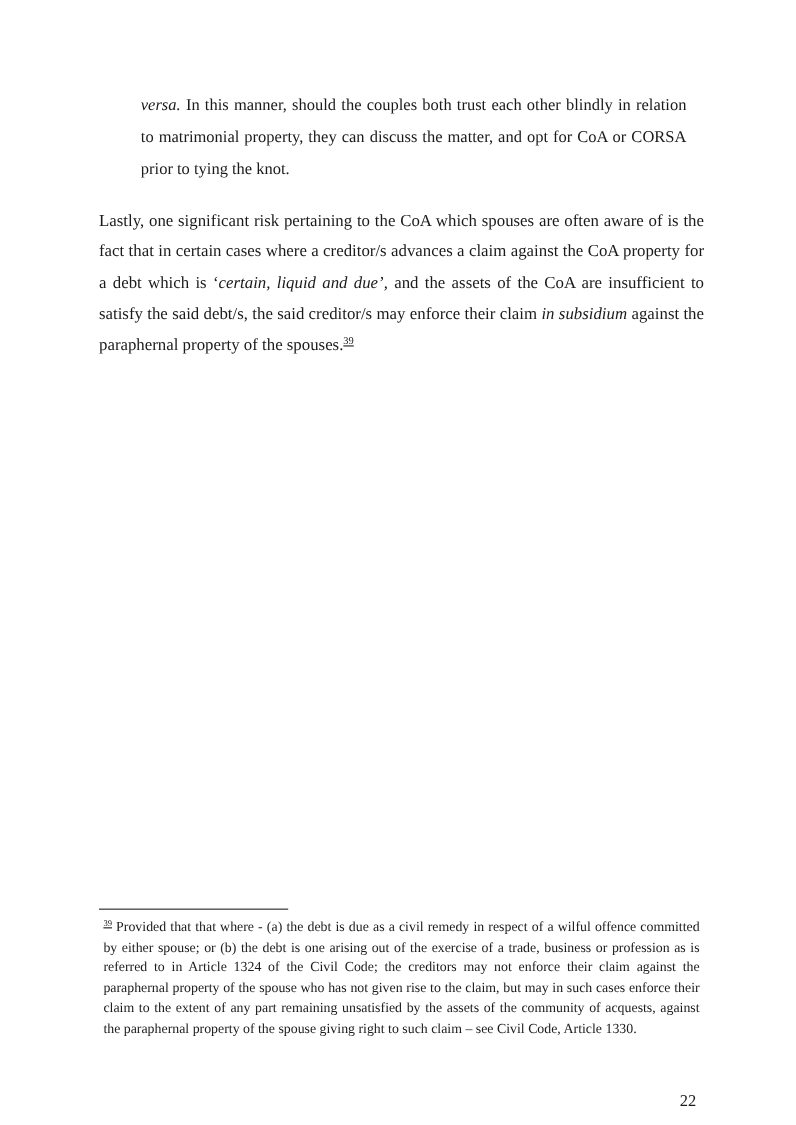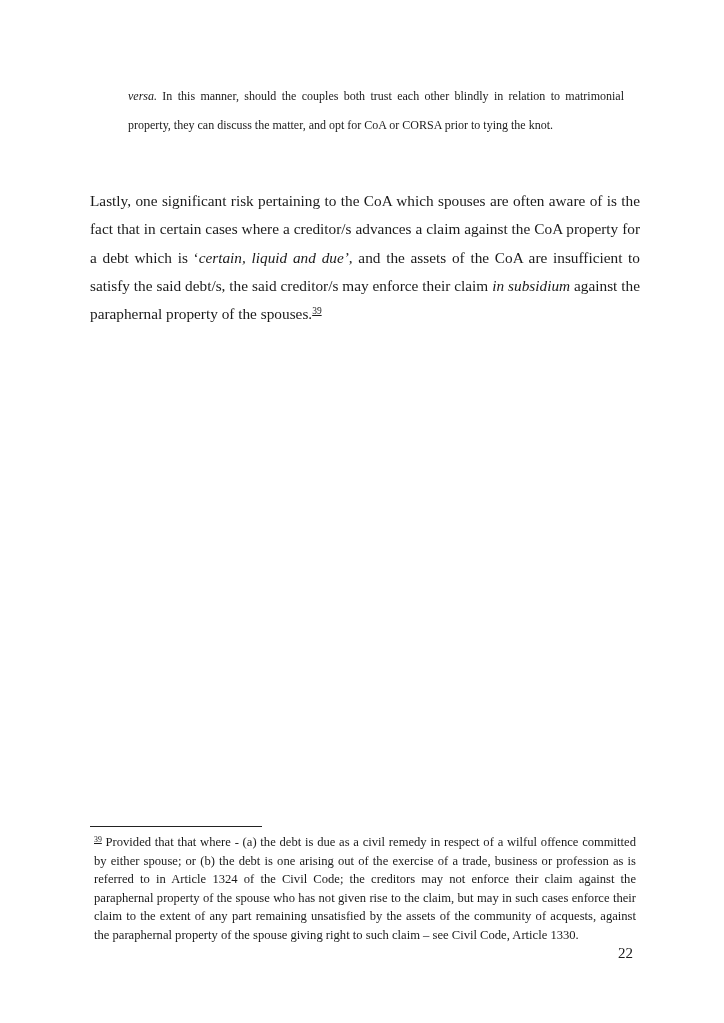--- a/index.html
+++ b/index.html
@@ -15,21 +15,21 @@
     color: #1a1a1a;
     font-family: "Liberation Serif", serif;
     overflow: hidden;
   }
   .quote-para {
     position: absolute;
     left: 128px;
     right: 100px;
     top: 82px;
     margin: 0;
-    font-size: 12px;
+    font-size: 15px;
     line-height: 29px;
     text-align: justify;
   }
   .main-para {
     position: absolute;
     left: 90px;
     right: 84px;
     top: 187px;
     margin: 0;
     font-size: 15.3px;
@@ -60,21 +60,21 @@
     margin: 0 0 6px 0;
   }
   .footnote-text {
     margin: 4px;
     font-size: 12.6px;
     line-height: 18.6px;
     text-align: justify;
   }
   .page-number {
     position: absolute;
-    top: 944px;
+    top: 992px;
     right: 91px;
     font-size: 15px;
     line-height: 18px;
   }
 </style>
 </head>
 <body>
 
 <div class="page">
 

